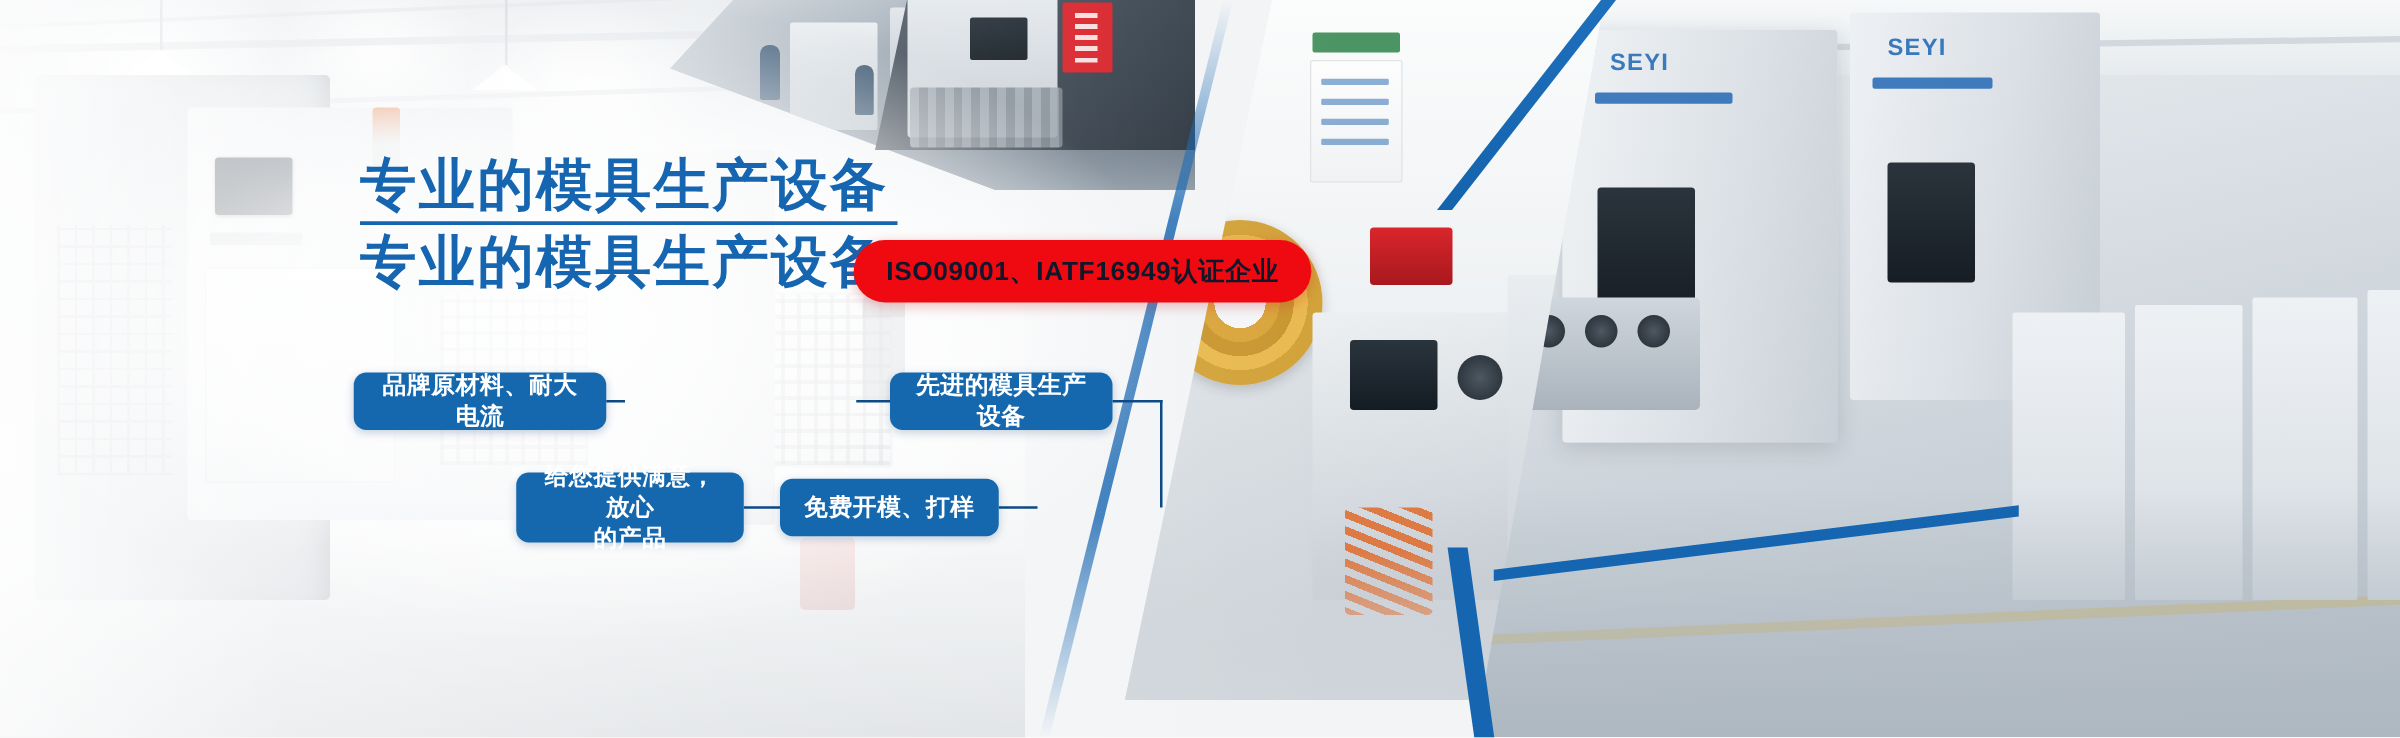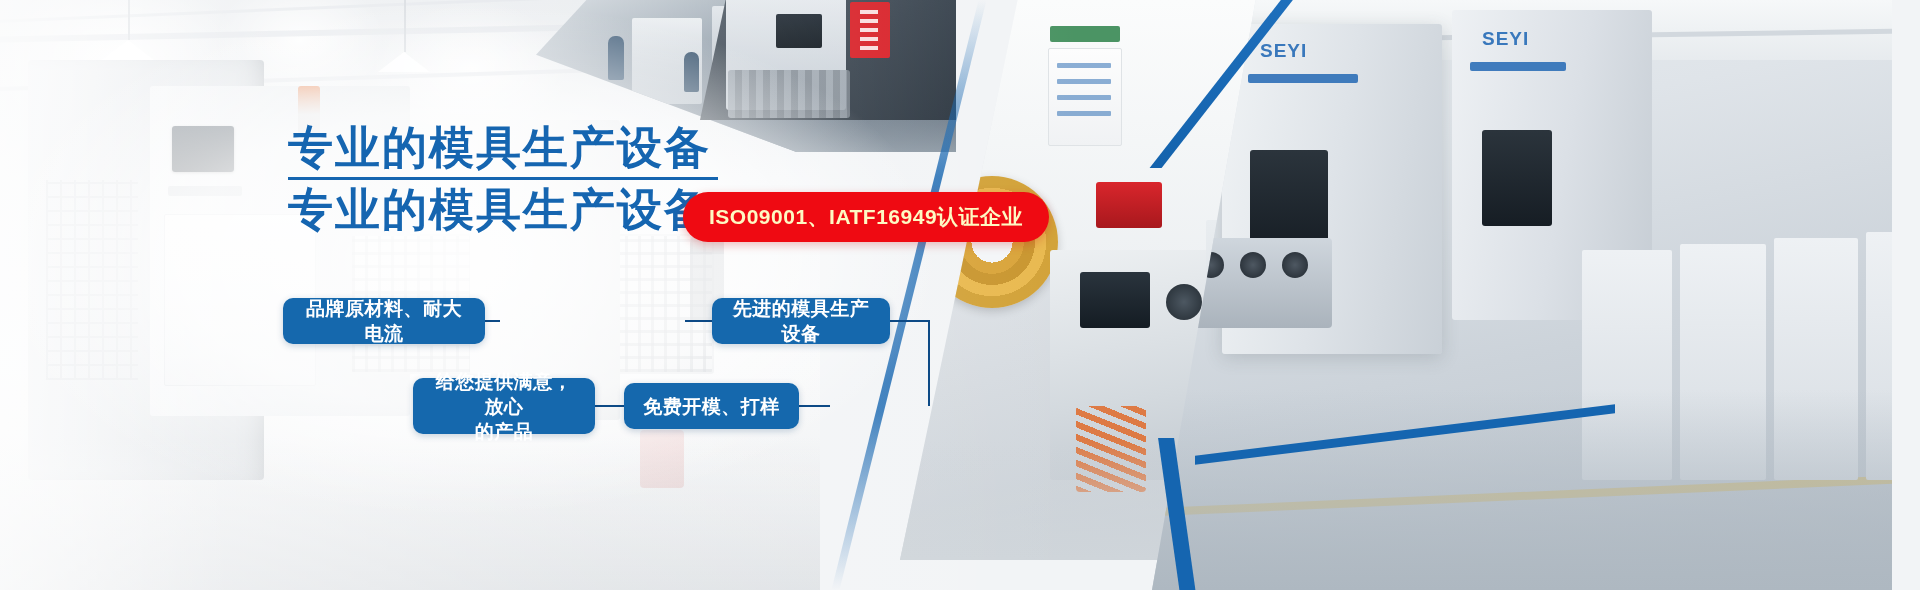--- a/index.html
+++ b/index.html
@@ -157,21 +157,21 @@
   .coil-cab{position:absolute;left:306px;top:220px;width:90px;height:230px;background:linear-gradient(180deg,#e9edf0,#cfd5db);border-radius:2px;}
   .coil-spring{
     position:absolute;left:176px;top:406px;width:70px;height:86px;
     background:repeating-linear-gradient(22deg,#e06a2a 0 6px,transparent 6px 12px);
     opacity:.85;border-radius:4px;
   }
   .coil-floor{position:absolute;left:0;bottom:0;width:100%;height:120px;background:linear-gradient(0deg,#cfd5da,rgba(207,213,218,0));}
 
   
   .photo-right{
-    position:absolute;left:1152px;top:0;width:740px;height:590px;
+    position:absolute;left:1180px;top:0;width:740px;height:590px;
     clip-path:polygon(14% 0%, 100% 0%, 100% 100%, 0% 100%);
     background:linear-gradient(168deg,#e9edf0 0%,#dfe4e9 26%,#ccd3da 58%,#b8c1ca 100%);
     overflow:hidden;
   }
   .rs-ceil{position:absolute;left:0;top:0;width:100%;height:60px;background:linear-gradient(180deg,#f6f8f9,#e7ebee);}
   .rs-beam{position:absolute;left:0;top:34px;width:100%;height:5px;background:#d2d8de;transform:skewY(-.8deg);}
   .rs-press{
     position:absolute;left:70px;top:24px;width:220px;height:330px;
     background:linear-gradient(100deg,#f0f3f5 0%,#dee3e8 50%,#c9d0d7 100%);
     border-radius:3px;box-shadow:0 4px 18px rgba(60,70,80,.18);
@@ -222,21 +222,21 @@
     text-shadow:0 1px 2px rgba(255,255,255,.85);
   }
   .headline .l1{display:block;padding-bottom:3px;border-bottom:3px solid #1565b0;}
   .headline .l2{display:block;padding-top:4px;}
 
   .badge{
     position:absolute;left:683px;top:192px;
     height:50px;padding:0 26px;
     display:flex;align-items:center;
     background:#ef0a12;
-    color:#fef9c3;
+    color:#0f172a;
     font-weight:700;font-size:21px;letter-spacing:.5px;
     border-radius:25px 25px 25px 25px;
     box-shadow:0 3px 10px rgba(200,20,25,.28);
     white-space:nowrap;
   }
 
   
   .pill{
     position:absolute;
     background:#1568ad;

